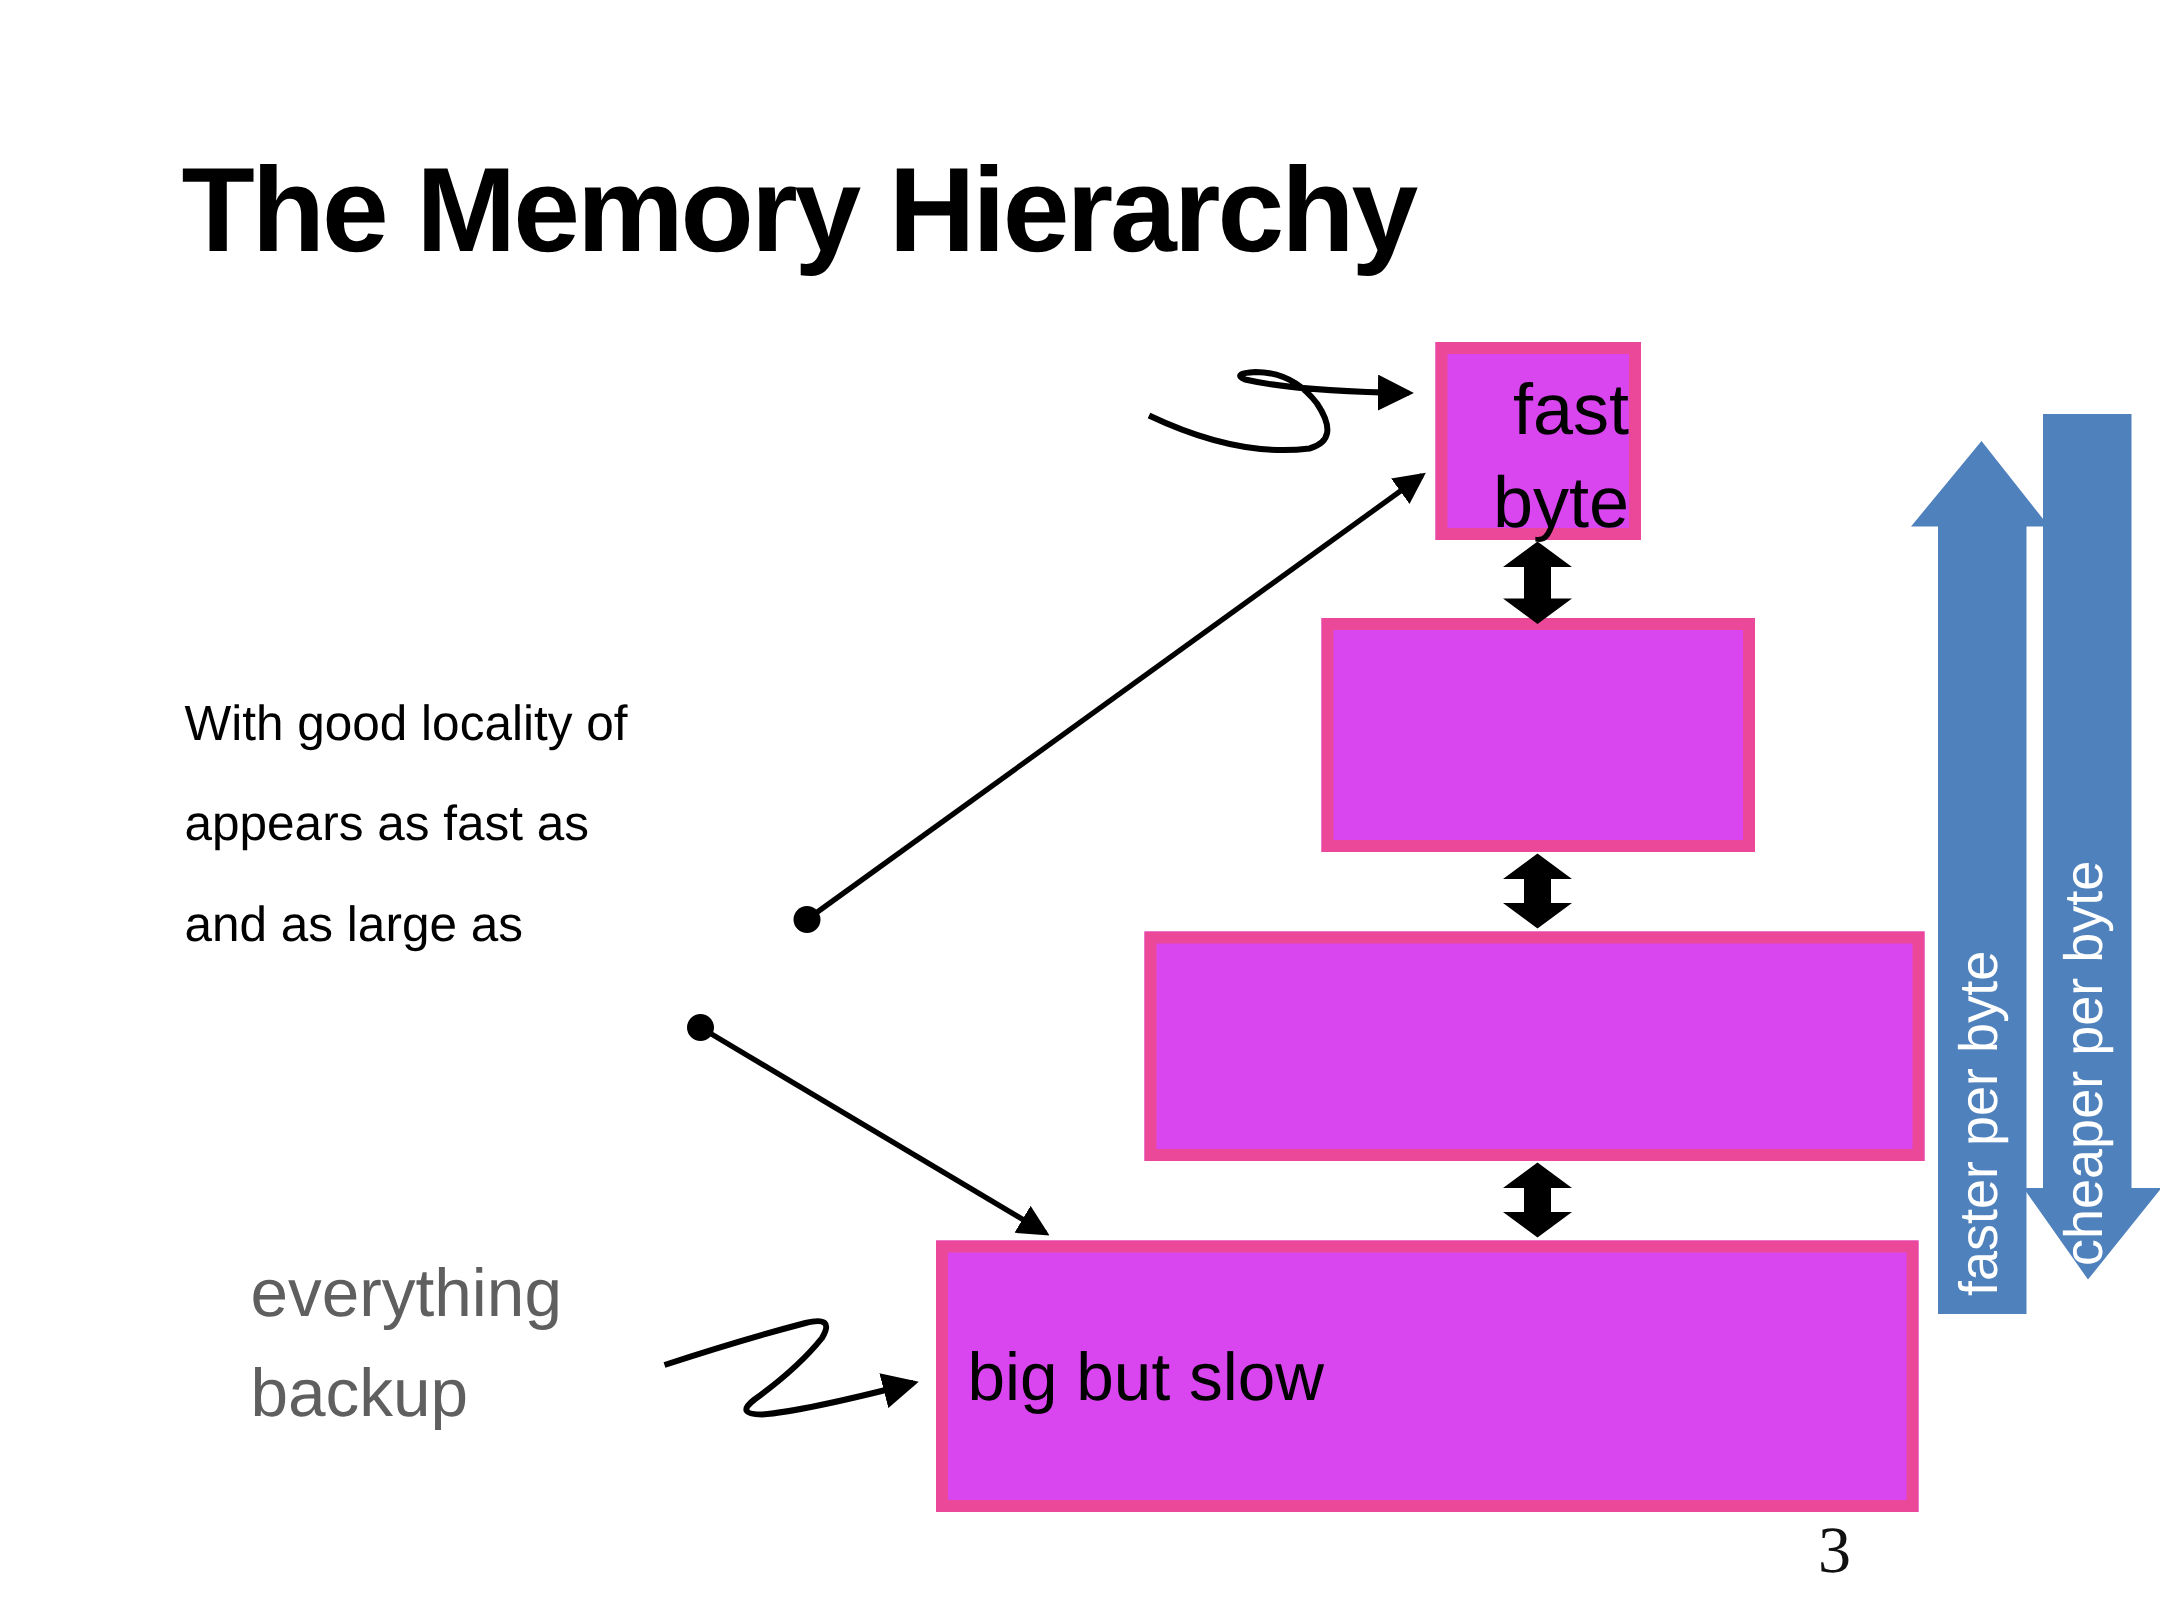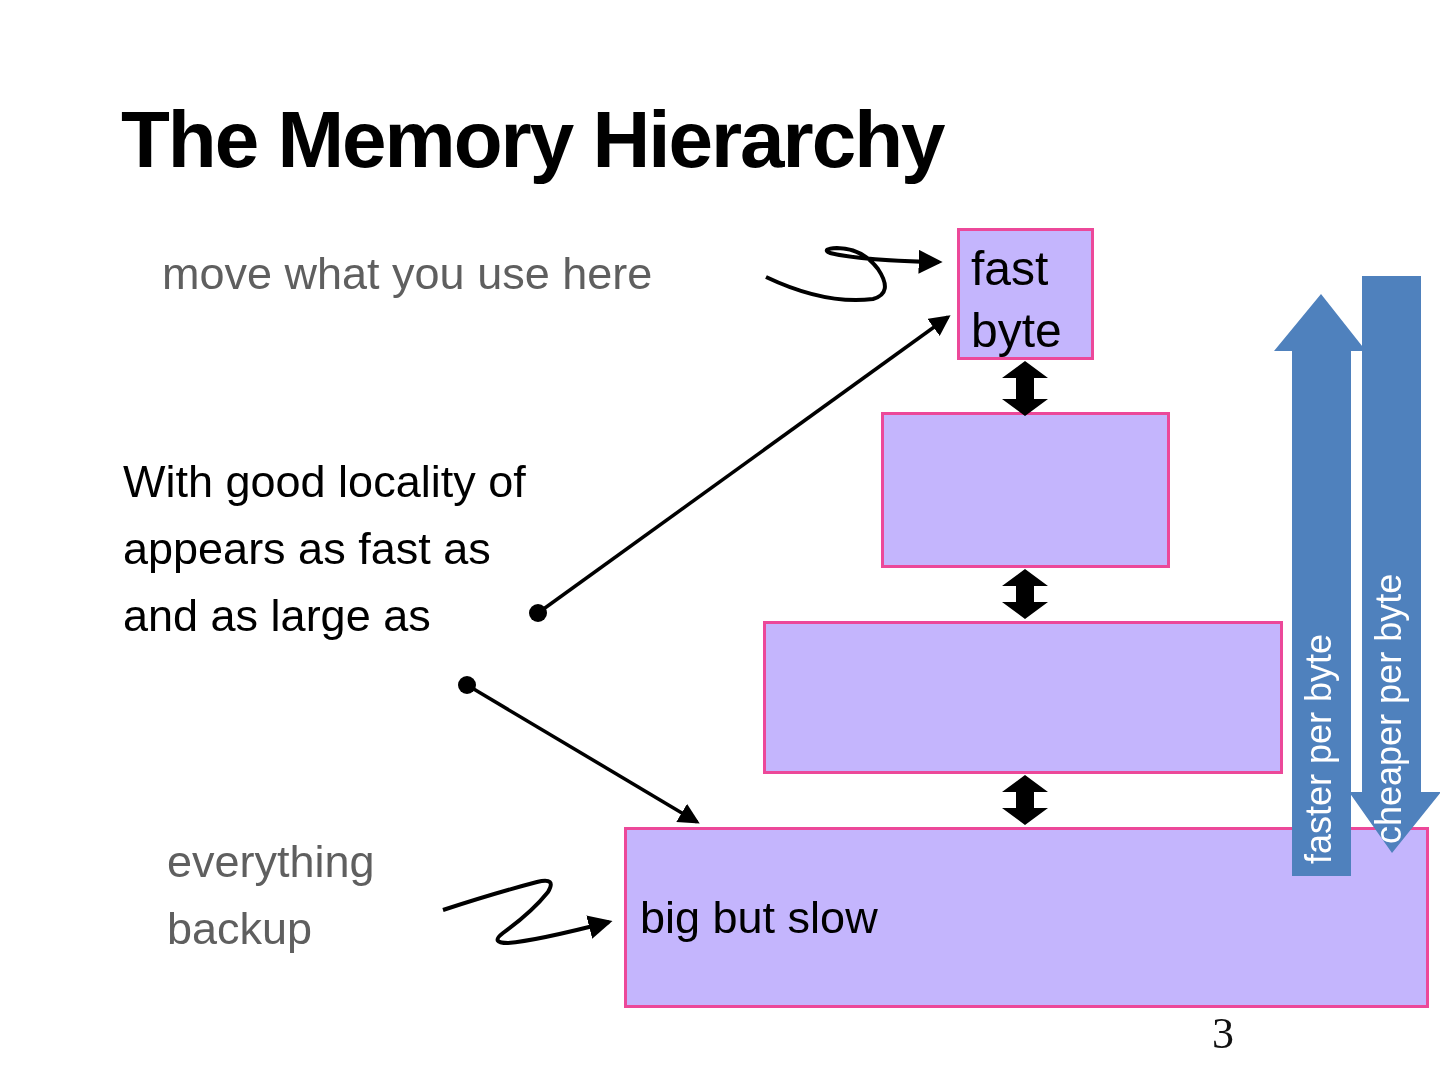--- a/index.html
+++ b/index.html
@@ -10,31 +10,31 @@
   .title {
     position:absolute; left:86px; top:94px; margin:0;
     font-size:80px; font-weight:700; color:#000; letter-spacing:-2px;
     z-index:2; white-space:nowrap;
   }
   .note { position:absolute; color:#5f5f5f; font-size:45px; z-index:2; }
   .note-move { left:127px; top:248px; white-space:nowrap; }
   .note-backup { left:132px; top:828px; line-height:67px; }
   .body-text {
     position:absolute; left:88px; top:448px; color:#000;
-    font-size:45px; line-height:67px; z-index:2;
+    font-size:33px; line-height:67px; z-index:2;
   }
   .box {
-    position:absolute; border:3px solid #ec4899; background:#c4b5fd;
-    box-sizing:border-box; z-index:1; color:#000;
+    position:absolute; border:8px solid #ec4899; background:#d946ef;
+    box-sizing:border-box; z-index:1; color:#000;text-align:right;
   }
   .box-l1 { left:922px; top:228px; width:137px; height:132px;
             font-size:48px; line-height:62px; padding:7px 0 0 11px; }
   .box-l2 { left:846px; top:412px; width:289px; height:156px; }
   .box-l3 { left:728px; top:621px; width:520px; height:153px; }
-  .box-l4 { left:589px; top:827px; width:805px; height:181px;
+  .box-l4 { left:589px; top:827px; width:655px; height:181px;
             display:flex; align-items:center; font-size:45px; padding-left:13px; }
   .overlay {
     position:absolute; left:0; top:0; width:1440px; height:1080px;
     z-index:3; pointer-events:none;
   }
   .varrow-label {
     position:absolute; z-index:4; color:#ffffff; font-size:36px;
     line-height:42px; white-space:nowrap;
     transform:rotate(-90deg); transform-origin:0 0;
   }
@@ -46,21 +46,20 @@
     font-size:44px; color:#111;
   }
 </style>
 </head>
 <body>
 
 <div class="slide">
 
   <h1 class="title">The Memory Hierarchy</h1>
 
-  <div class="note note-move">move what you use here</div>
 
   <div class="body-text">
     <div>With good locality of</div>
     <div>appears as fast as</div>
     <div>and as large as</div>
   </div>
 
   <div class="note note-backup">
     <div>everything</div>
     <div>backup</div>

